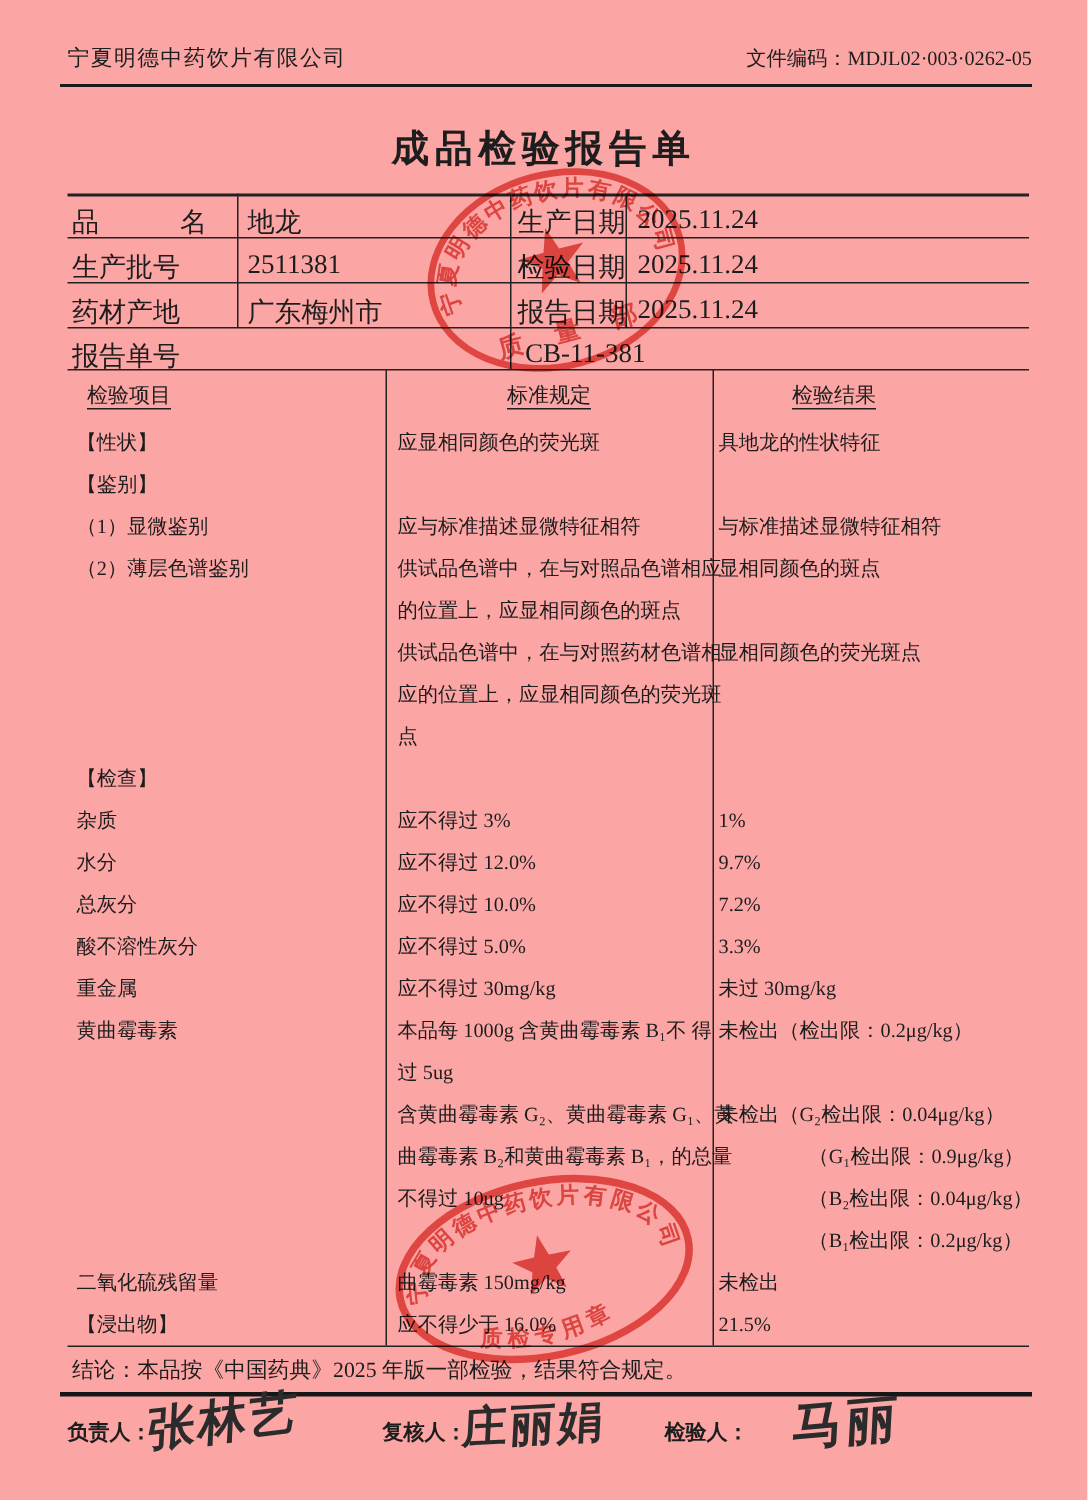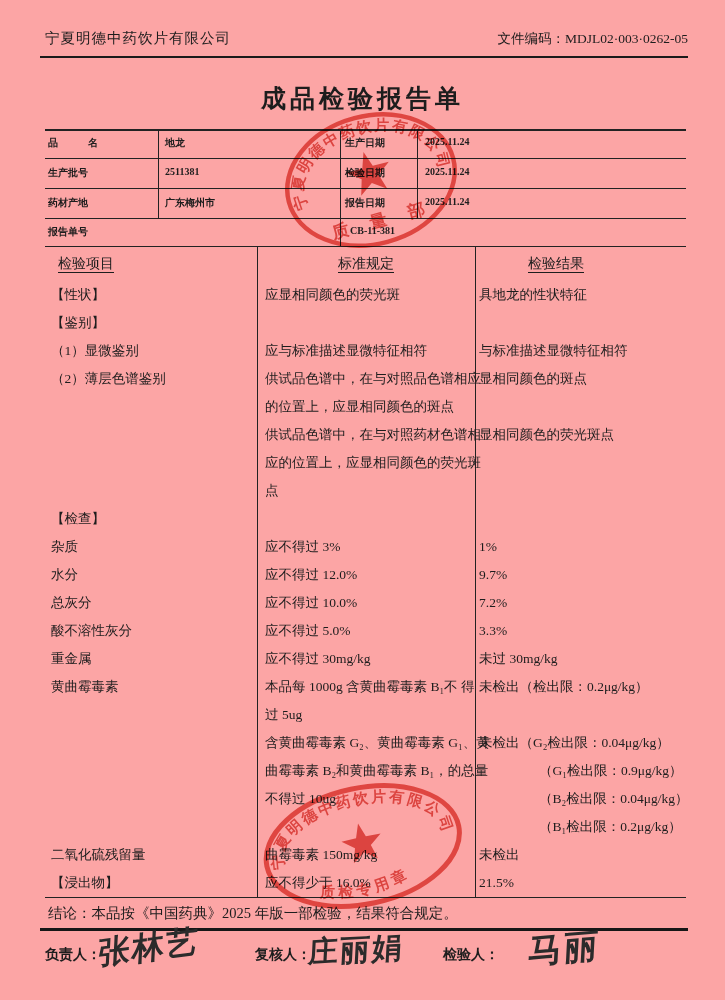--- a/index.html
+++ b/index.html
@@ -8,21 +8,21 @@
     font-family:"Liberation Serif","DejaVu Serif",serif;color:#1d1d1d;
     overflow:hidden;
   }
   .hline{position:absolute;left:45px;width:641px;background:#222;height:1px;}
   .vline{position:absolute;width:1px;background:#222;}
   .company{position:absolute;left:45px;top:29px;font-size:14.5px;letter-spacing:1px;}
   .doccode{position:absolute;right:37px;top:30px;font-size:13.5px;}
   .rule-top{position:absolute;left:40px;top:56px;width:648px;height:2px;background:#1a1a1a;}
   .title{position:absolute;left:0;top:82px;width:100%;text-align:center;
     font-size:25px;font-weight:bold;letter-spacing:4px;}
-  .cell{position:absolute;font-size:10px;white-space:nowrap;font-weight:bold;}
+  .cell{position:absolute;font-size:18px;white-space:nowrap;}
   .thead{position:absolute;top:255px;font-size:14px;text-decoration:underline;
     text-underline-offset:4px;white-space:nowrap;}
   .rows{position:absolute;left:45px;top:281px;width:641px;}
   .trow{display:flex;height:28px;line-height:28px;}
   .tcell{font-size:13.5px;white-space:nowrap;overflow:visible;}
   .tcell.item{width:212px;padding-left:6px;box-sizing:border-box;}
   .tcell.standard{width:218px;padding-left:8px;box-sizing:border-box;}
   .tcell.result{width:211px;padding-left:4px;box-sizing:border-box;}
   .tcell.result.indent{padding-left:64px;}
   .conclusion{position:absolute;left:48px;top:904px;font-size:14.5px;white-space:nowrap;}

